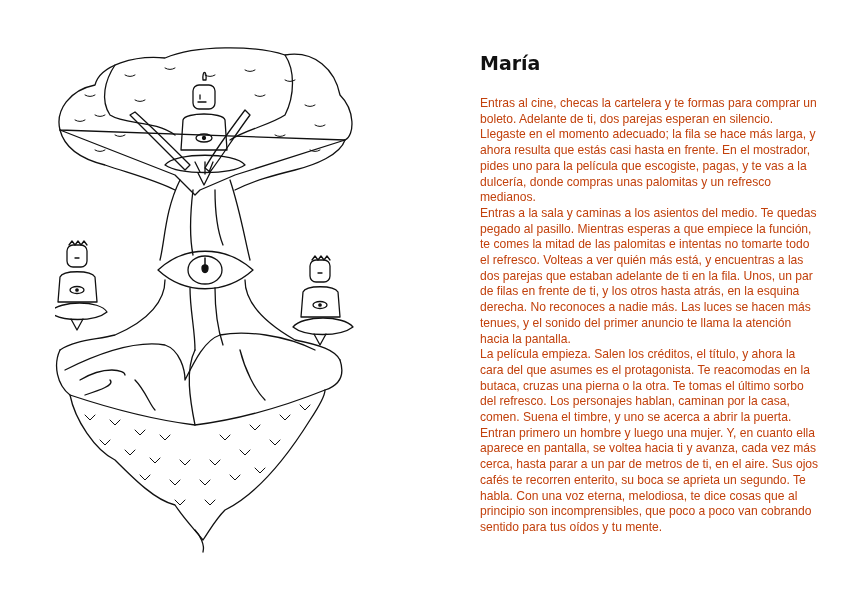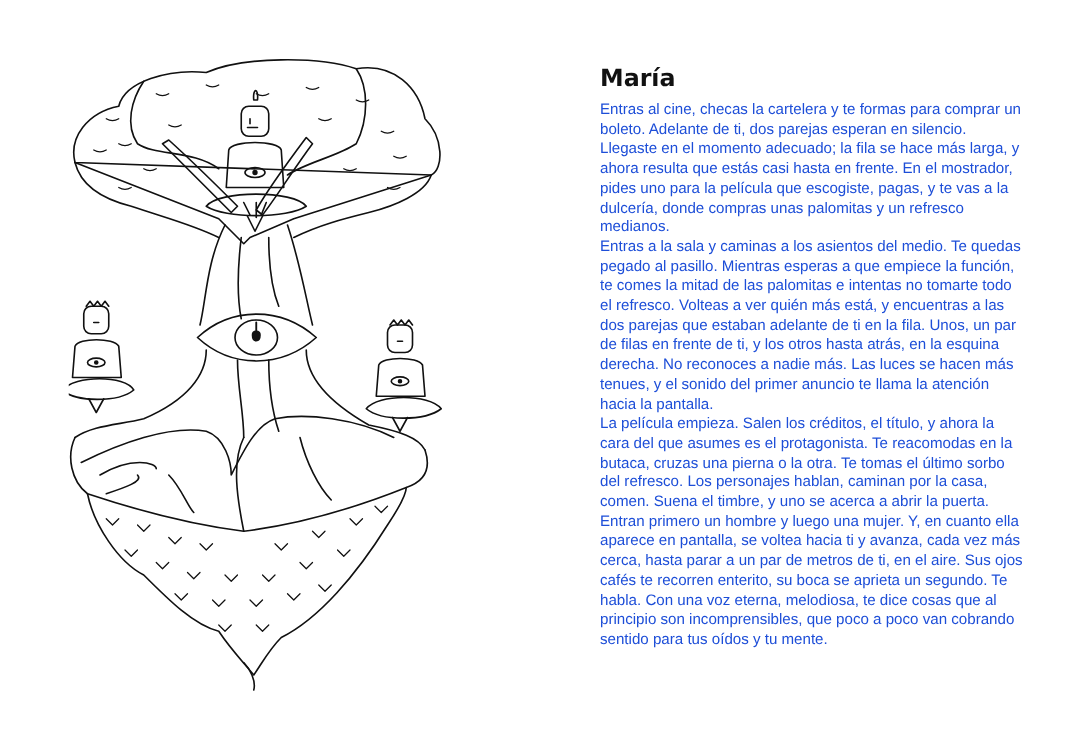--- a/index.html
+++ b/index.html
@@ -1,21 +1,21 @@
 <!DOCTYPE html>
 <html><head>
 <meta charset="utf-8">
 <style>
   html, body { margin: 0; padding: 0; background: #ffffff; }
   body { width: 857px; height: 600px; position: relative; overflow: hidden; font-family: "Liberation Sans", sans-serif; color: #1a1a1a; }
   .page { position: absolute; left: 0; top: 0; width: 857px; height: 600px; background: #fff; }
   .illustration { position: absolute; left: 55px; top: 40px; width: 330px; height: 520px; }
   .text-col { position: absolute; left: 480px; top: 52px; width: 340px; }
-  .title { font-family: "DejaVu Sans", sans-serif; font-weight: bold; font-size: 19px; margin: 0 0 6px 0; color: #111; letter-spacing: 0px; }
-  .para { font-family: "Liberation Sans", sans-serif; font-size: 12.1px; line-height: 15.7px; margin: 0; color: #1d4ed8; }
+  .title { font-family: "DejaVu Sans", sans-serif; font-weight: bold; font-size: 19px; margin: 0 0 22px 0; color: #111; letter-spacing: 0px; }
+  .para { font-family: "Liberation Sans", sans-serif; font-size: 12.1px; line-height: 15.7px; margin: 0; color: #c2410c; }
 </style>
 </head>
 <body>
 
 <div class="page">
 
   <svg class="illustration" viewBox="0 0 330 520" xmlns="http://www.w3.org/2000/svg" fill="none" stroke="#111" stroke-width="1.3" stroke-linecap="round" stroke-linejoin="round">
 
     <path d="M5 90 C0 70 15 50 40 45 C45 25 80 15 110 18 C140 5 200 5 230 15 C260 10 280 30 285 55 C300 70 300 95 290 100 L5 90 Z"></path>
     <path d="M5 90 L120 135 C130 145 135 150 140 155 L145 150 L180 135 L290 100"></path>

